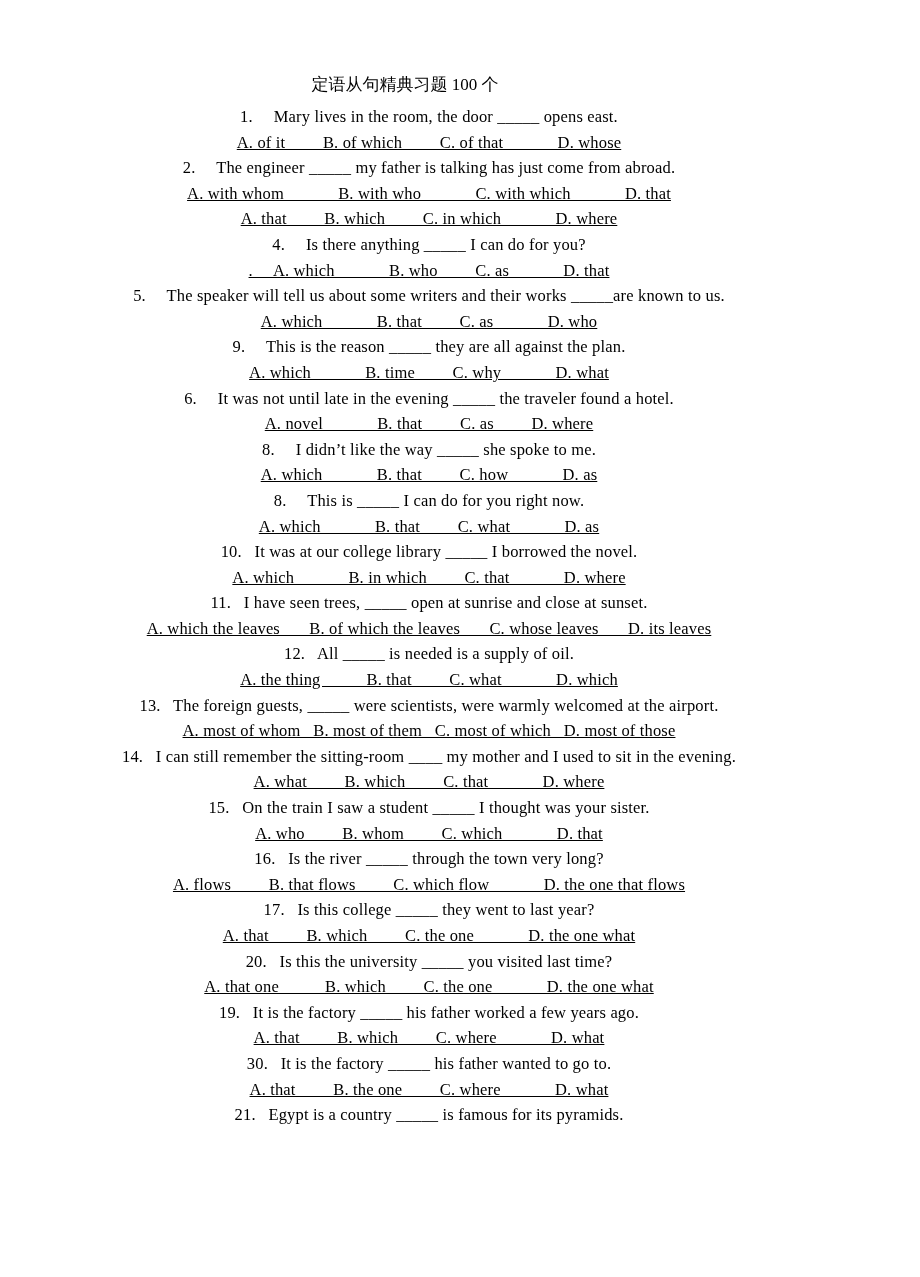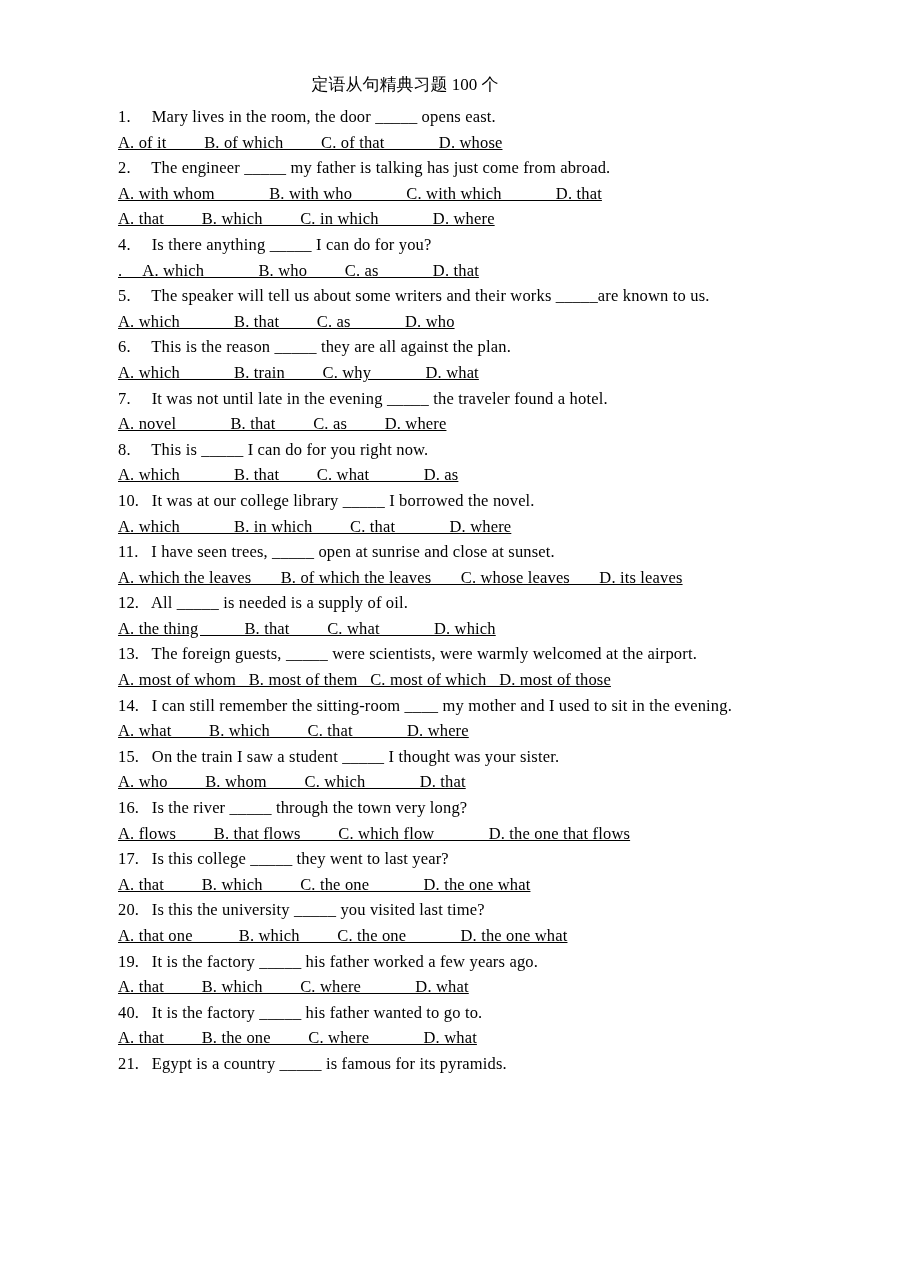--- a/index.html
+++ b/index.html
@@ -36,20 +36,21 @@
     list-style: none;
   }
   .qblock {
     margin: 0;
   }
   .line {
     font-size: 16.5px;
     line-height: 25.6px;
     white-space: pre;
     margin: 0;
+    text-align: center;
   }
   .stem {
     letter-spacing: 0.01em;
   }
   .opts {
     letter-spacing: 0.01em;
     text-decoration: underline;
   }
 </style>
 </head>
@@ -79,29 +80,33 @@
       <div class="line stem">4.  Is there anything _____ I can do for you?</div>
       <div class="line opts">.  A. which    B. who   C. as    D. that</div>
     </div>
 
     <div class="qblock">
       <div class="line stem">5.  The speaker will tell us about some writers and their works _____are known to us.</div>
       <div class="line opts">A. which    B. that   C. as    D. who</div>
     </div>
 
     <div class="qblock">
-      <div class="line stem">6.  This is the reason _____ they are all against the plan.</div>
-      <div class="line opts">A. which    B. train   C. why    D. what</div>
+      <div class="line stem">9.  This is the reason _____ they are all against the plan.</div>
+      <div class="line opts">A. which    B. time   C. why    D. what</div>
     </div>
 
     <div class="qblock">
-      <div class="line stem">7.  It was not until late in the evening _____ the traveler found a hotel.</div>
+      <div class="line stem">6.  It was not until late in the evening _____ the traveler found a hotel.</div>
       <div class="line opts">A. novel    B. that   C. as   D. where</div>
     </div>
 
+    <div class="qblock">
+      <div class="line stem">8.  I didn’t like the way _____ she spoke to me.</div>
+      <div class="line opts">A. which    B. that   C. how    D. as</div>
+    </div>
 
     <div class="qblock">
       <div class="line stem">8.  This is _____ I can do for you right now.</div>
       <div class="line opts">A. which    B. that   C. what    D. as</div>
     </div>
 
     <div class="qblock">
       <div class="line stem">10.  It was at our college library _____ I borrowed the novel.</div>
       <div class="line opts">A. which    B. in which   C. that    D. where</div>
     </div>
@@ -145,21 +150,21 @@
       <div class="line stem">20.  Is this the university _____ you visited last time?</div>
       <div class="line opts">A. that one    B. which   C. the one    D. the one what</div>
     </div>
 
     <div class="qblock">
       <div class="line stem">19.  It is the factory _____ his father worked a few years ago.</div>
       <div class="line opts">A. that   B. which   C. where    D. what</div>
     </div>
 
     <div class="qblock">
-      <div class="line stem">40.  It is the factory _____ his father wanted to go to.</div>
+      <div class="line stem">30.  It is the factory _____ his father wanted to go to.</div>
       <div class="line opts">A. that   B. the one   C. where    D. what</div>
     </div>
 
     <div class="qblock">
       <div class="line stem">21.  Egypt is a country _____ is famous for its pyramids.</div>
     </div>
 
   </div>
 </div>
 

